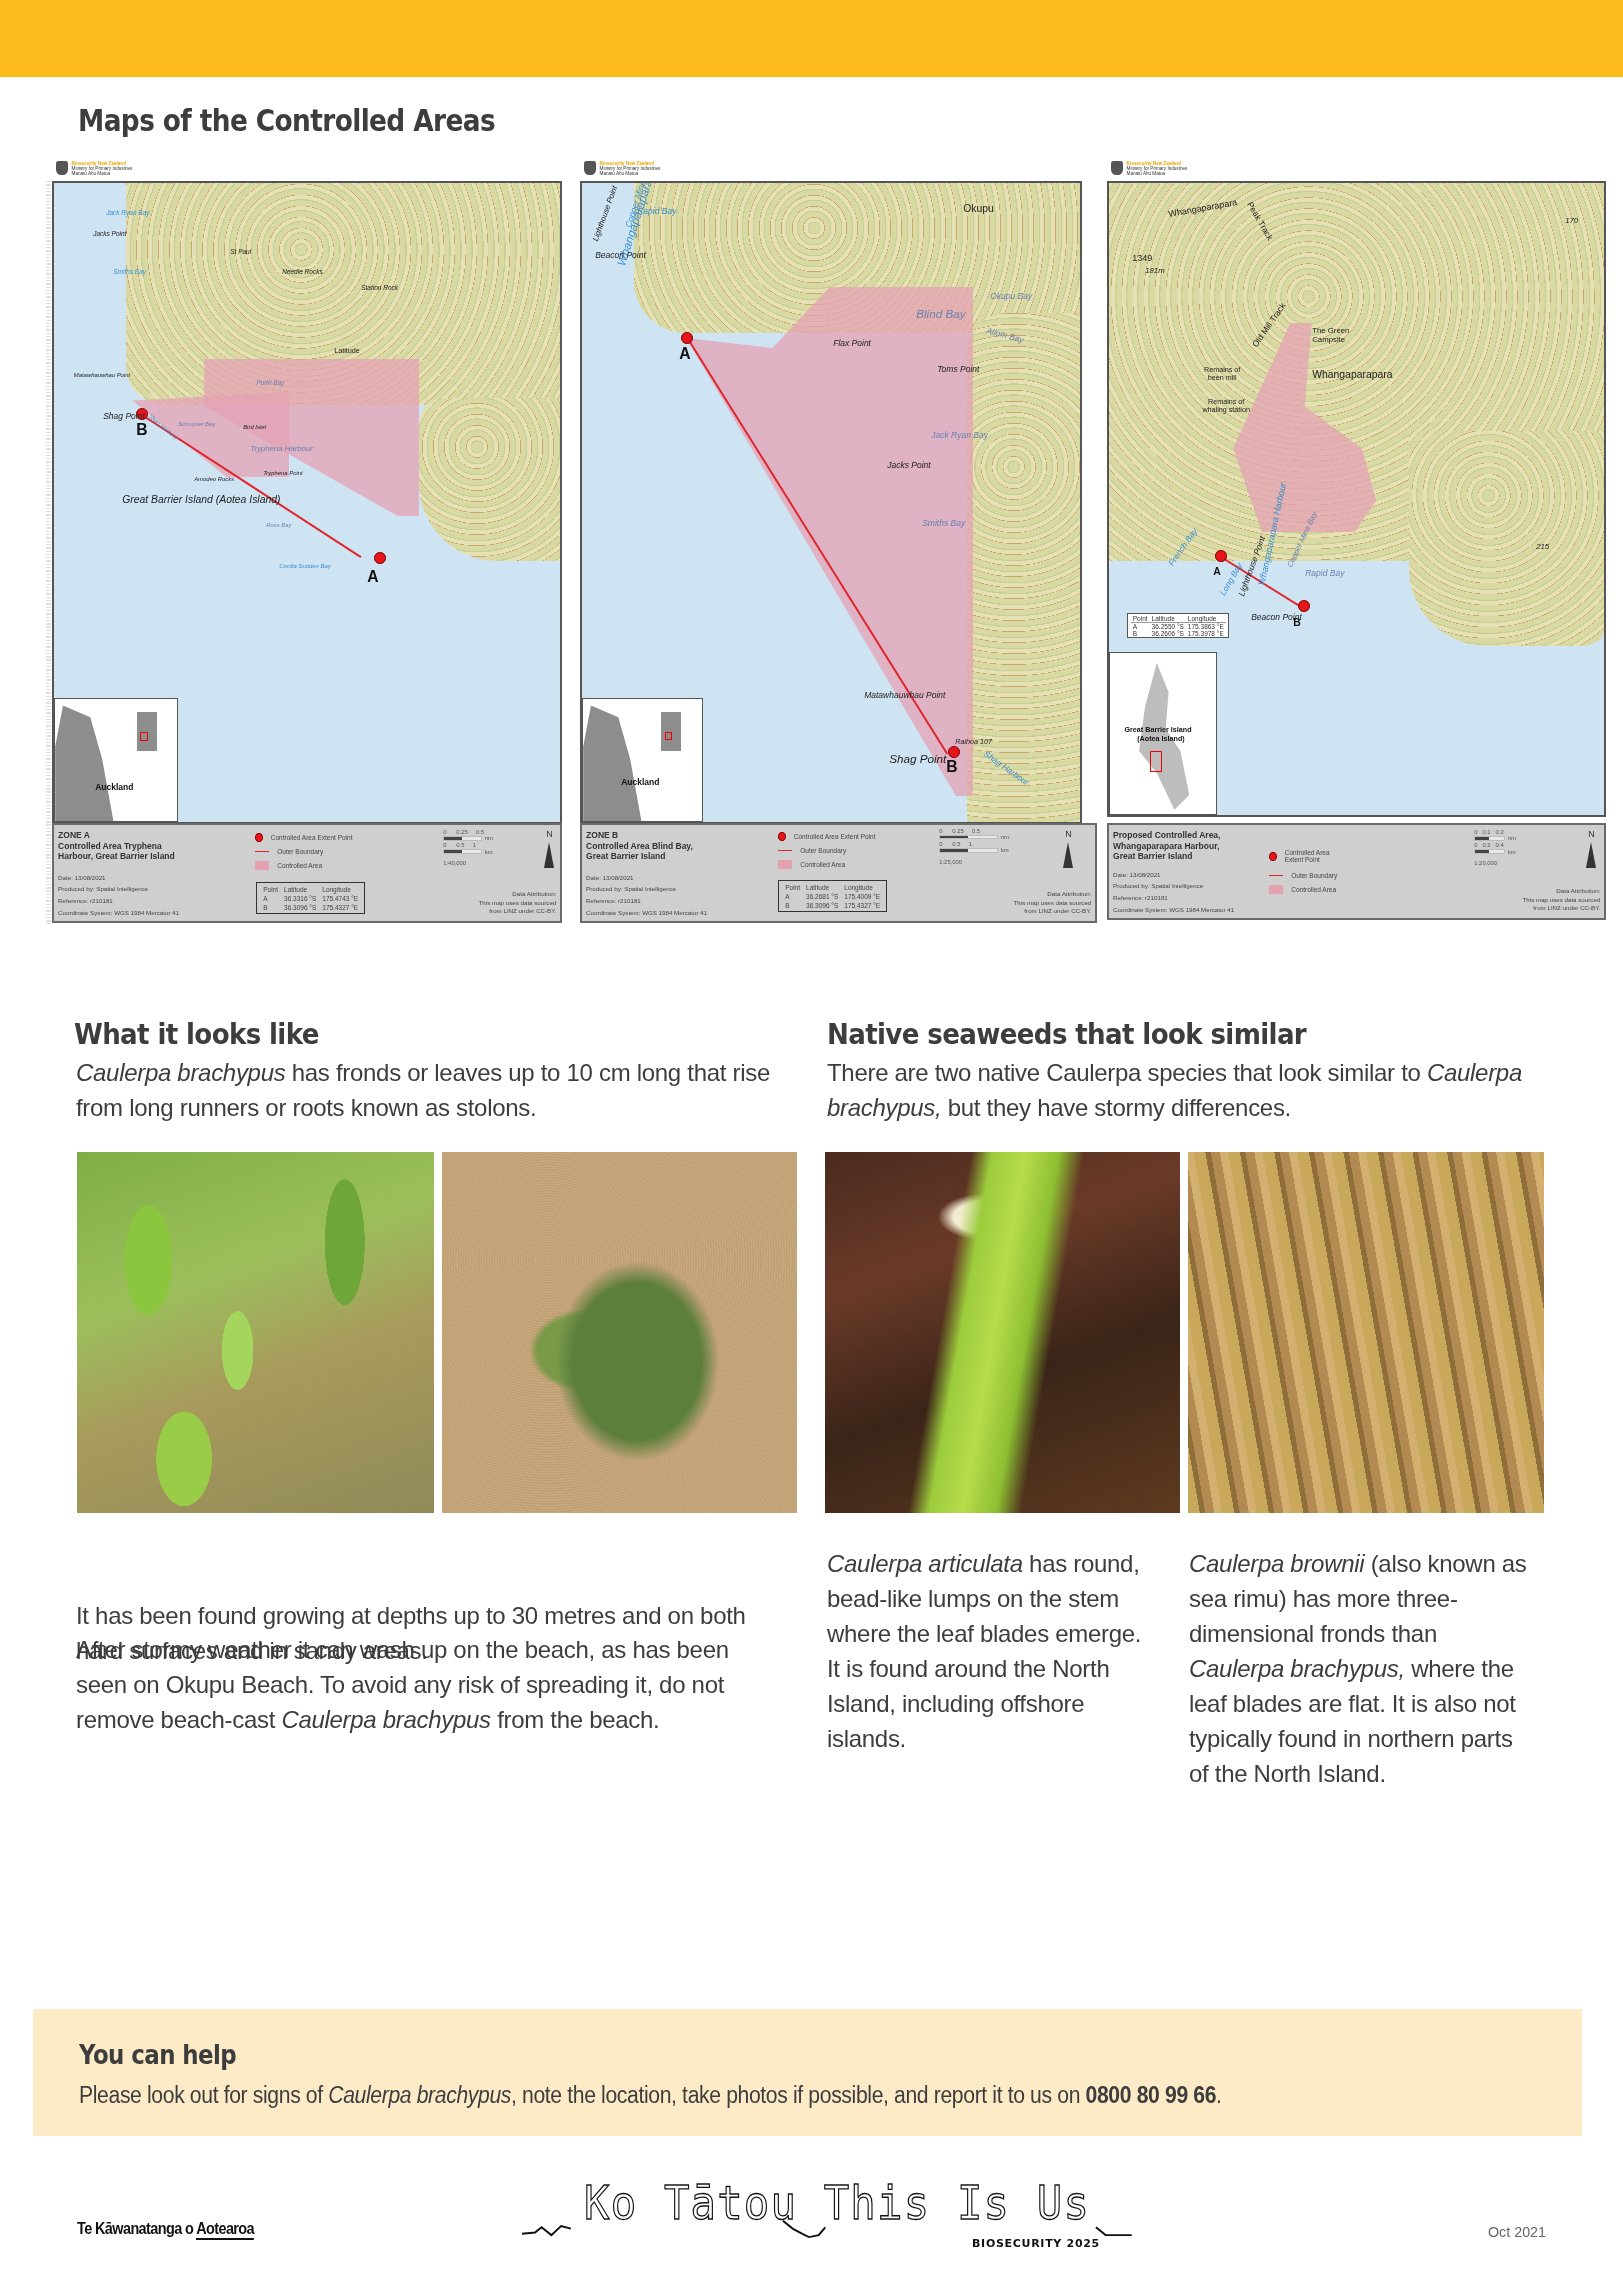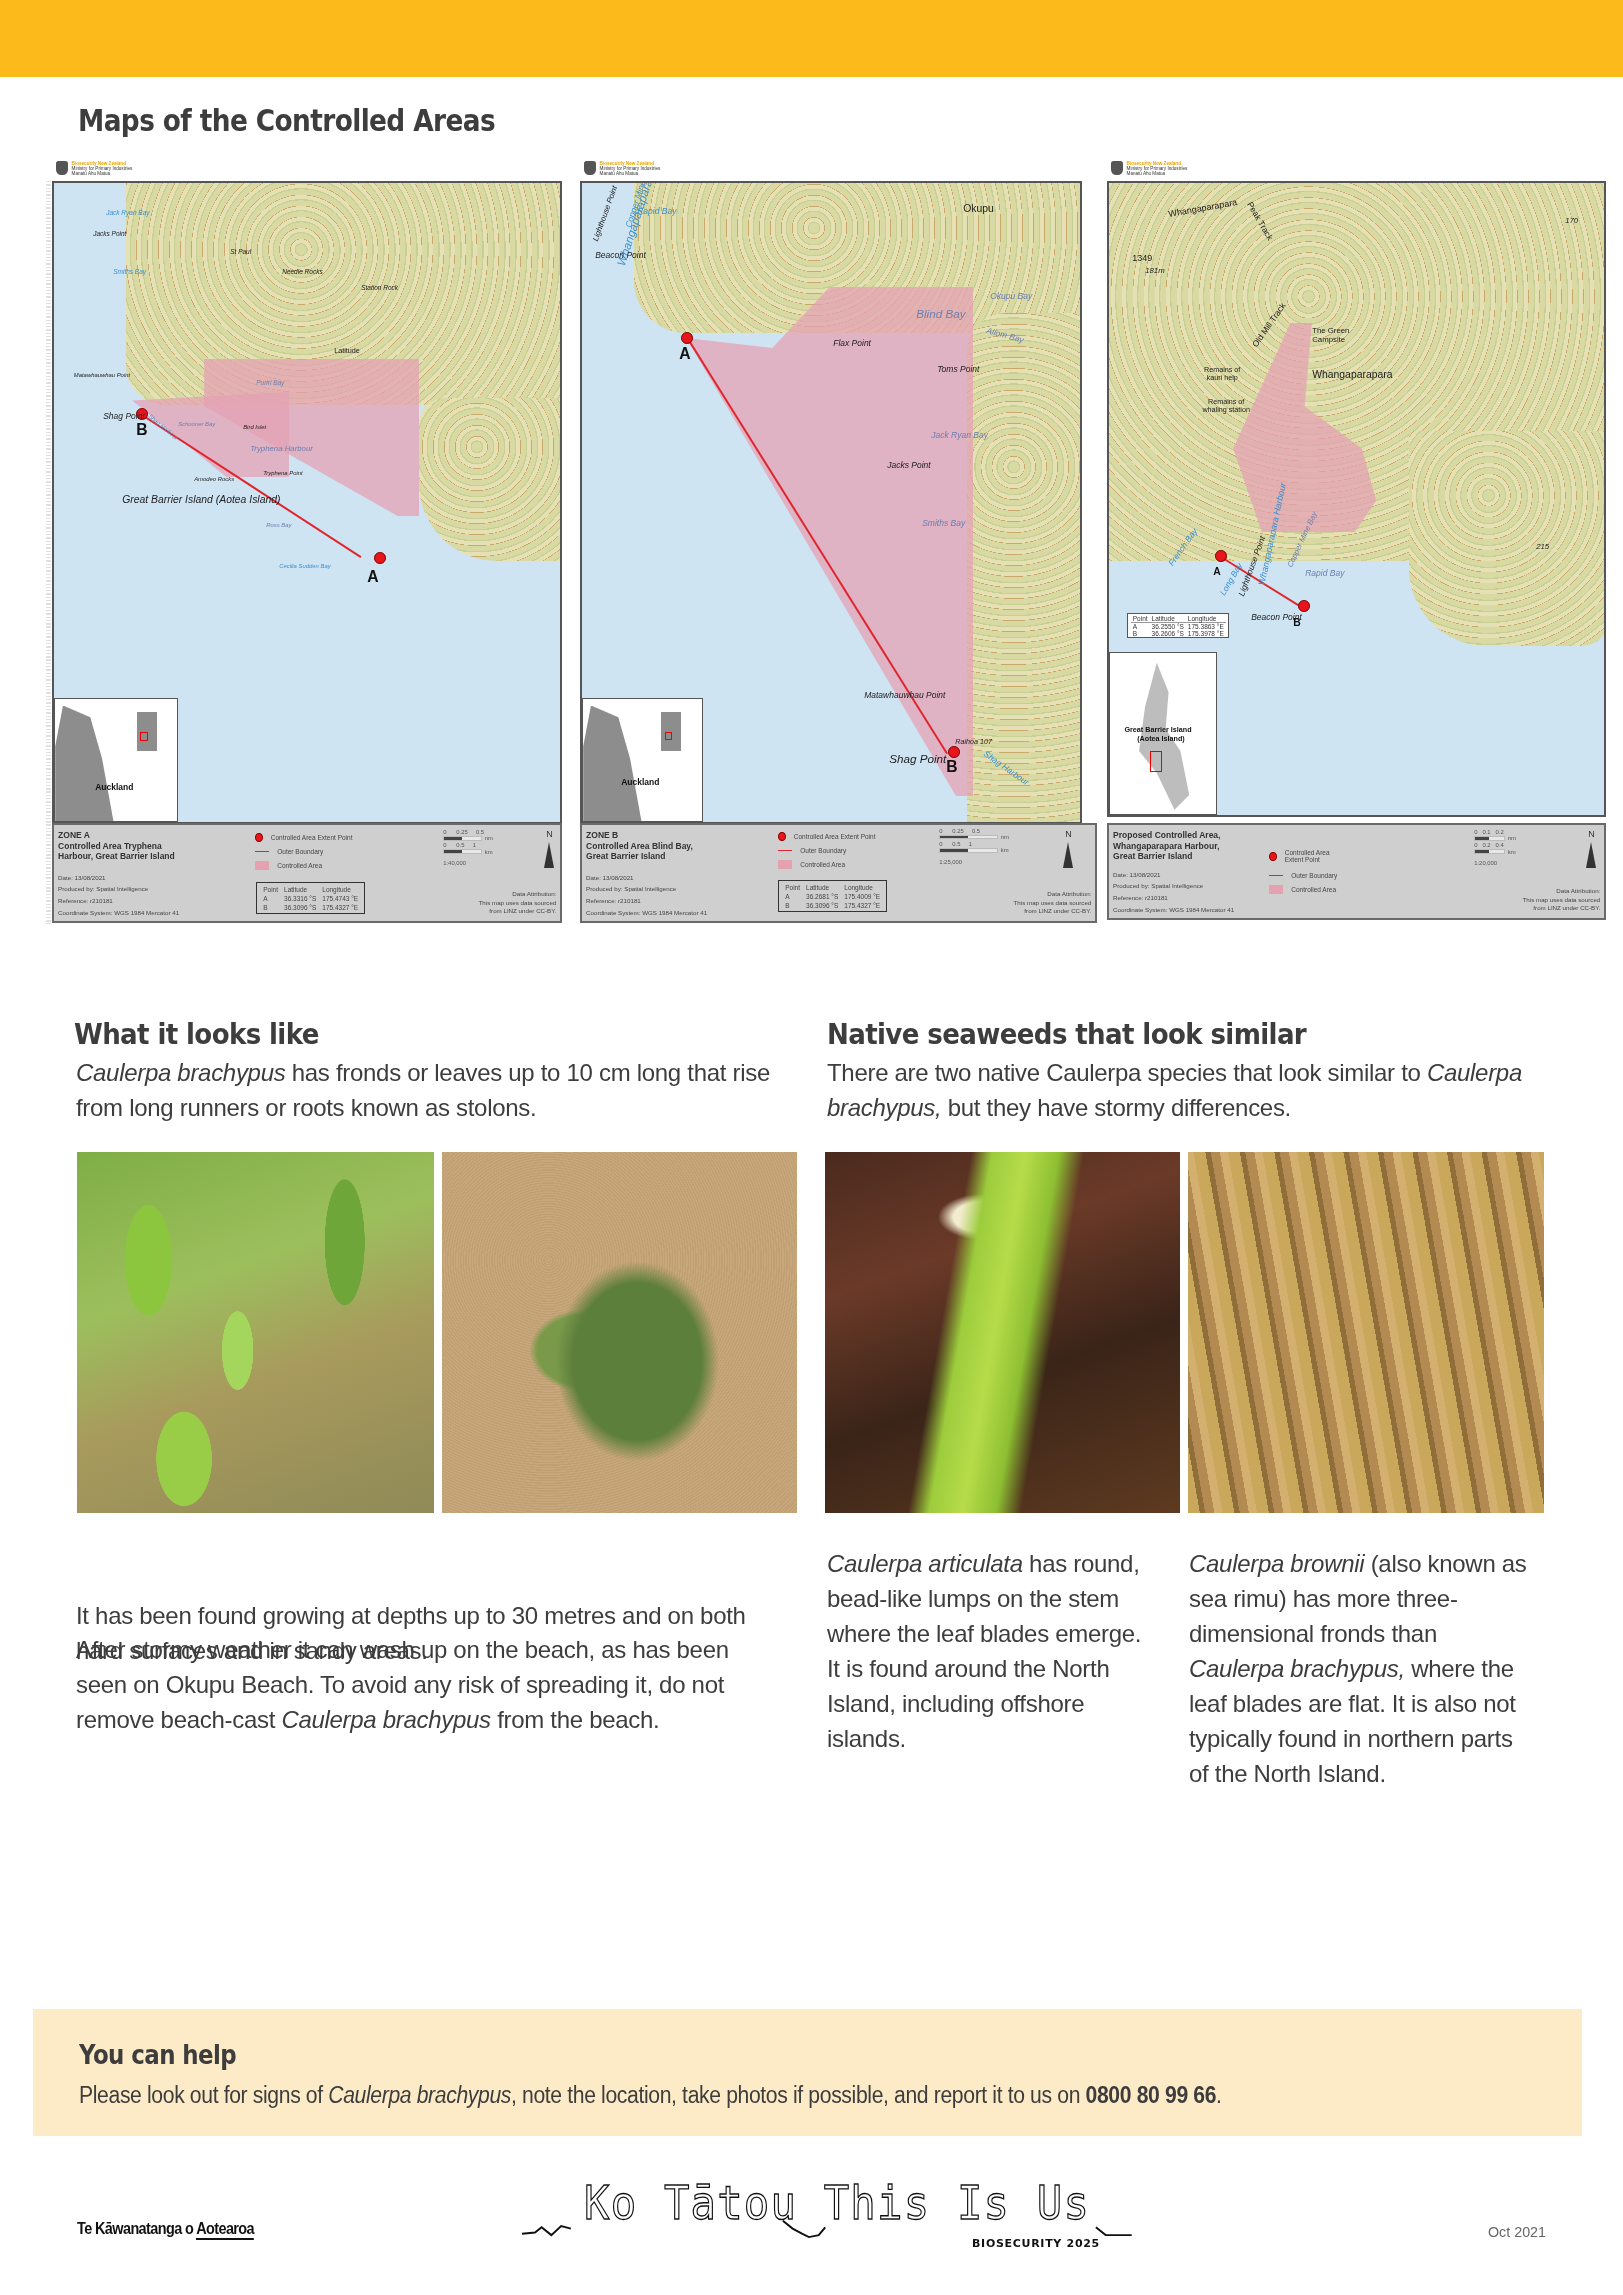--- a/index.html
+++ b/index.html
@@ -341,21 +341,21 @@
     <div class="ptl" style="left:104px;top:383px;font-size:10.4px;">A</div>
     <div class="pt" style="left:189px;top:417px;"></div>
     <div class="ptl" style="left:184px;top:434px;font-size:10.4px;">B</div>
     <div class="mlab" style="left:59px;top:19.6px;font-style:normal;transform:rotate(-10deg);font-size:9px;">Whangaparapara</div>
     <div class="mlab" style="left:130px;top:33px;font-style:normal;transform:rotate(60deg);font-size:8.5px;">Peak Track</div>
     <div class="mlab" style="left:23px;top:70px;font-style:normal;font-size:9px;">1349</div>
     <div class="mlab" style="left:36px;top:83px;font-size:7.8px;">181m</div>
     <div class="mlab" style="left:134px;top:137px;font-style:normal;transform:rotate(-55deg);font-size:8.5px;">Old   Mill   Track</div>
     <div class="mlab" style="left:203px;top:143px;font-style:normal;font-size:7.8px;width:52px;white-space:normal;line-height:9px;">The Green Campsite</div>
     <div class="mlab" style="left:203px;top:186px;font-style:normal;font-size:10.4px;">Whangaparapara</div>
-    <div class="mlab" style="left:90px;top:183px;font-style:normal;font-size:7.2px;width:46px;white-space:normal;text-align:center;line-height:7.8px;">Remains of kauri help</div>
+    <div class="mlab" style="left:90px;top:183px;font-style:normal;font-size:7.2px;width:46px;white-space:normal;text-align:center;line-height:7.8px;">Remains of been mill</div>
     <div class="mlab" style="left:91px;top:215px;font-style:normal;font-size:7.2px;width:52px;white-space:normal;text-align:center;line-height:7.8px;">Remains of whaling station</div>
     <div class="mlab w" style="left:52px;top:359px;transform:rotate(-55deg);font-size:8.5px;">French Bay</div>
     <div class="mlab w" style="left:104px;top:391px;transform:rotate(-60deg);font-size:8.5px;">Long Bay</div>
     <div class="mlab" style="left:111px;top:378px;transform:rotate(-70deg);font-size:8.5px;">Lighthouse Point</div>
     <div class="mlab w" style="left:111px;top:346px;transform:rotate(-78deg);font-size:9px;">Whangaparapara  Harbour</div>
     <div class="mlab p" style="left:163px;top:352px;transform:rotate(-65deg);font-size:7.8px;">Copper Mine Bay</div>
     <div class="mlab p" style="left:196px;top:385px;font-size:8.5px;">Rapid Bay</div>
     <div class="mlab" style="left:142px;top:429px;font-size:8.5px;">Beacon Point</div>
     <div class="mlab" style="left:456px;top:33px;font-size:7.8px;">170</div>
     <div class="mlab" style="left:427px;top:359px;font-size:7.8px;">215</div>

